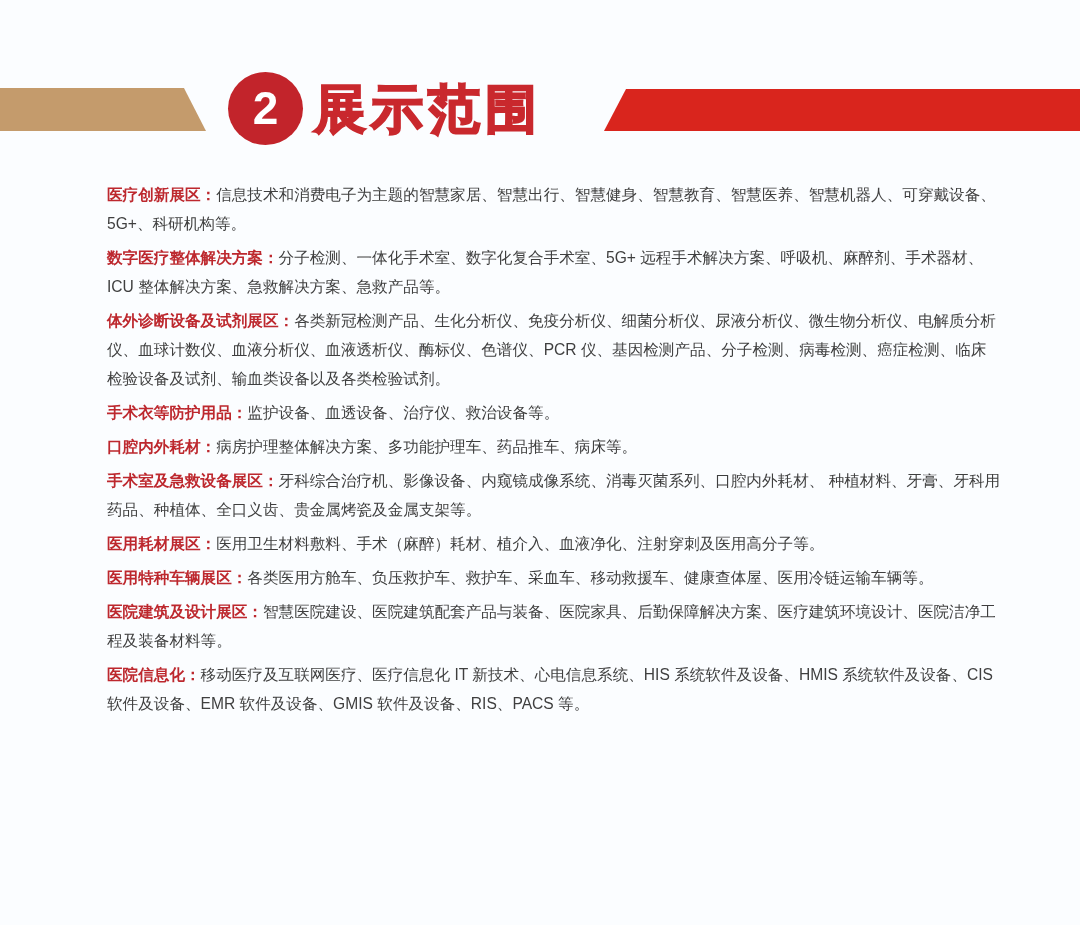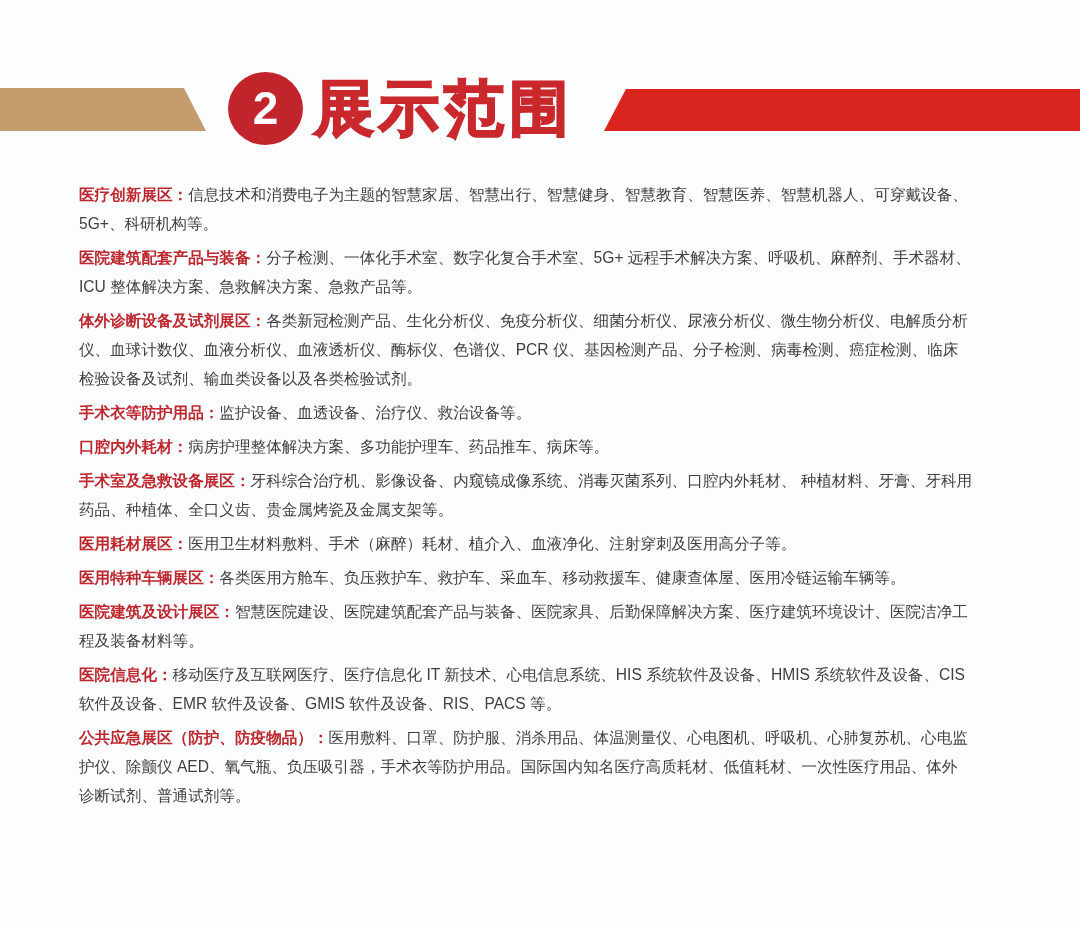--- a/index.html
+++ b/index.html
@@ -30,32 +30,32 @@
     position:absolute;left:228px;top:72px;width:75px;height:73px;
     background:var(--circle_red);border-radius:50%;
     display:flex;align-items:center;justify-content:center;
   }
   .num-badge span{
     color:#ffffff;font-size:46px;font-weight:900;line-height:1;
     transform:translateY(-1px);
   }
   .page-title{
     position:absolute;left:314px;top:80px;height:58px;line-height:58px;
-    font-size:60px;font-weight:900;color:var(--title_red);
+    font-size:52px;font-weight:900;color:var(--title_red);
     letter-spacing:5px;white-space:nowrap;
     -webkit-text-stroke:2px var(--title_red);
   }
   .red-banner{
     position:absolute;left:604px;top:89px;width:476px;height:42px;
     background:var(--banner_red);
     clip-path:polygon(22px 0,100% 0,100% 100%,0 100%);
   }
   
   .content{
-    position:absolute;left:79px;top:180px;width:894px;
+    position:absolute;left:107px;top:180px;width:894px;
   }
   .section{
     font-size:15.6px;line-height:29px;color:var(--body_text);
     margin:0 0 5px 0;
   }
   .section .lbl{
     font-weight:bold;color:var(--label_red);
   }
 </style>
 </head>
@@ -67,32 +67,31 @@
     <span>2</span>
   </div>
   <div class="page-title">展示范围</div>
   <div class="red-banner"></div>
 </div>
 
 <div class="content">
   <p class="section"><span class="lbl">医疗创新展区：</span><span class="txt">信息技术和消费电子为主题的智慧家居、智慧出行、智慧健身、智慧教育、智慧医养、智慧机器人、可穿戴设备、5G+、科研机构等。</span></p>
 
 
-  <p class="section"><span class="lbl">医院建筑配套产品与装备：</span><span class="txt">分子检测、一体化手术室、数字化复合手术室、5G+ 远程手术解决方案、呼吸机、麻醉剂、手术器材、ICU 整体解决方案、急救解决方案、急救产品等。</span></p>
+  <p class="section"><span class="lbl">数字医疗整体解决方案：</span><span class="txt">分子检测、一体化手术室、数字化复合手术室、5G+ 远程手术解决方案、呼吸机、麻醉剂、手术器材、ICU 整体解决方案、急救解决方案、急救产品等。</span></p>
 
   <p class="section"><span class="lbl">体外诊断设备及试剂展区：</span><span class="txt">各类新冠检测产品、生化分析仪、免疫分析仪、细菌分析仪、尿液分析仪、微生物分析仪、电解质分析仪、血球计数仪、血液分析仪、血液透析仪、酶标仪、色谱仪、PCR 仪、基因检测产品、分子检测、病毒检测、癌症检测、临床检验设备及试剂、输血类设备以及各类检验试剂。</span></p>
 
   <p class="section"><span class="lbl">手术衣等防护用品：</span><span class="txt">监护设备、血透设备、治疗仪、救治设备等。</span></p>
 
   <p class="section"><span class="lbl">口腔内外耗材：</span><span class="txt">病房护理整体解决方案、多功能护理车、药品推车、病床等。</span></p>
 
   <p class="section"><span class="lbl">手术室及急救设备展区：</span><span class="txt">牙科综合治疗机、影像设备、内窥镜成像系统、消毒灭菌系列、口腔内外耗材、 种植材料、牙膏、牙科用药品、种植体、全口义齿、贵金属烤瓷及金属支架等。</span></p>
 
   <p class="section"><span class="lbl">医用耗材展区：</span><span class="txt">医用卫生材料敷料、手术（麻醉）耗材、植介入、血液净化、注射穿刺及医用高分子等。</span></p>
 
   <p class="section"><span class="lbl">医用特种车辆展区：</span><span class="txt">各类医用方舱车、负压救护车、救护车、采血车、移动救援车、健康查体屋、医用冷链运输车辆等。</span></p>
 
   <p class="section"><span class="lbl">医院建筑及设计展区：</span><span class="txt">智慧医院建设、医院建筑配套产品与装备、医院家具、后勤保障解决方案、医疗建筑环境设计、医院洁净工程及装备材料等。</span></p>
 
   <p class="section"><span class="lbl">医院信息化：</span><span class="txt">移动医疗及互联网医疗、医疗信息化 IT 新技术、心电信息系统、HIS 系统软件及设备、HMIS 系统软件及设备、CIS 软件及设备、EMR 软件及设备、GMIS 软件及设备、RIS、PACS 等。</span></p>
 
-  <p class="section"><span class="lbl">公共应急展区（防护、防疫物品）：</span><span class="txt">医用敷料、口罩、防护服、消杀用品、体温测量仪、心电图机、呼吸机、心肺复苏机、心电监护仪、除颤仪 AED、氧气瓶、负压吸引器，手术衣等防护用品。国际国内知名医疗高质耗材、低值耗材、一次性医疗用品、体外诊断试剂、普通试剂等。</span></p>
 </div>
 
 </body></html>

